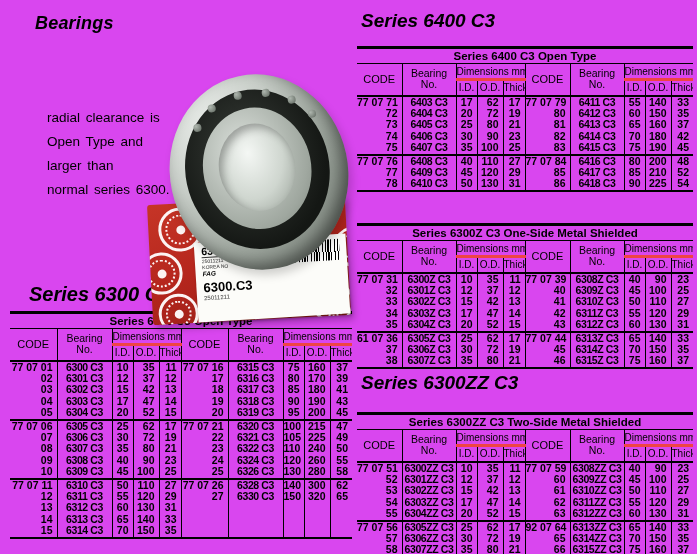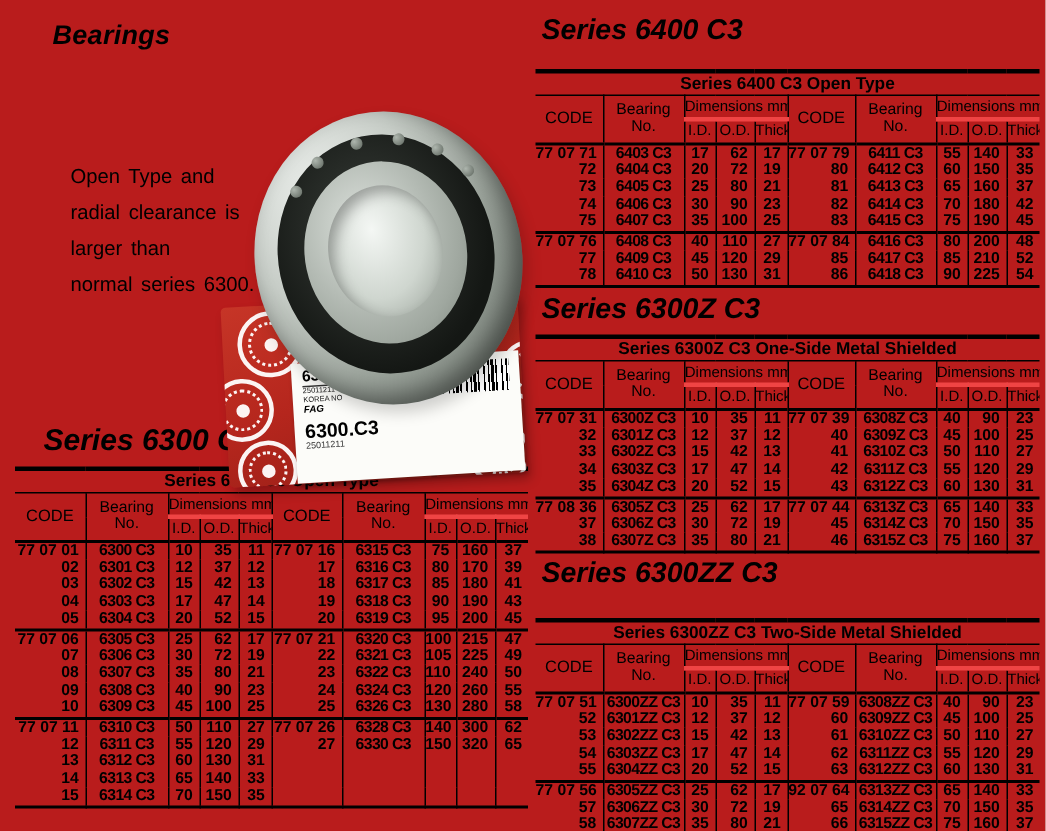--- a/index.html
+++ b/index.html
@@ -1,17 +1,17 @@
 <!DOCTYPE html>
 <html><head>
 <meta charset="utf-8">
 <style>
   * { margin:0; padding:0; box-sizing:border-box; }
   html,body { background:#e8e8e8; }
-  .page { position:relative; width:697px; height:554px; background:#b91c1c; overflow:hidden;
+  .page { position:relative; width:697px; height:554px; background:#d946ef; overflow:hidden;
           font-family:"Liberation Sans", sans-serif; color:#000; }
 
   
   .main-title { position:absolute; left:35px; top:12px; font-weight:bold; font-style:italic;
                 font-size:18px; line-height:22px; letter-spacing:.2px; }
   .desc { position:absolute; left:47px; top:106px; font-size:13.5px; line-height:24px; word-spacing:2px; }
   .series-label-left { position:absolute; left:29px; top:283px; font-weight:bold; font-style:italic; font-size:20px; }
 
   .sec-heading { position:absolute; font-weight:bold; font-style:italic; font-size:19px; }
   #h6400   { left:361px; top:10px; }
@@ -91,22 +91,22 @@
 </head>
 <body>
 
 <div class="page">
 
   <div class="main-title">
     <div>Bearings</div>
   </div>
 
   <div class="desc">
+    <div>radial clearance is</div>
     <div>Open Type and</div>
-    <div>radial clearance is</div>
     <div>larger than</div>
     <div>normal series 6300.</div>
   </div>
 
   <div class="box">
     <div class="ring" style="left:10px;top:4px;width:44px;height:44px;"></div>
     <div class="ring" style="left:-10px;top:48px;width:42px;height:42px;"></div>
     <div class="ring" style="left:6px;top:90px;width:40px;height:40px;"></div>
     <div class="ring" style="left:160px;top:86px;width:42px;height:42px;"></div>
     <div class="ring" style="left:184px;top:32px;width:40px;height:40px;"></div>
@@ -138,21 +138,20 @@
     <div class="dot" style="left:132px;top:30px;"></div>
     <div class="dot" style="left:149px;top:48px;"></div>
     <div class="dot" style="left:34px;top:38px;"></div>
     <div class="b3"></div>
     <div class="b4"></div>
   </div>
 
   <div class="series-label-left">Series 6300 C3</div>
 
   <div class="sec-heading" id="h6400">Series 6400 C3</div>
-  <div class="sec-heading" id="h6300z">Series 6300Z C3</div>
   <div class="sec-heading" id="h6300zz">Series 6300ZZ C3</div>
 
   <table class="cat" id="t6400">
       <colgroup>
         <col style="width:45px">
         <col style="width:54px">
         <col style="width:21px">
         <col style="width:26px">
         <col style="width:22px">
         <col style="width:45px">
@@ -366,21 +365,21 @@
           <td class="num">20</td>
           <td class="num">52</td>
           <td class="num">15</td>
           <td class="code">43</td>
           <td class="no">6312Z C3</td>
           <td class="num">60</td>
           <td class="num">130</td>
           <td class="num">31</td>
         </tr>
         <tr class="data gs">
-          <td class="code">77 08 36</td>
+          <td class="code">61 07 36</td>
           <td class="no">6305Z C3</td>
           <td class="num">25</td>
           <td class="num">62</td>
           <td class="num">17</td>
           <td class="code">77 07 44</td>
           <td class="no">6313Z C3</td>
           <td class="num">65</td>
           <td class="num">140</td>
           <td class="num">33</td>
         </tr>

